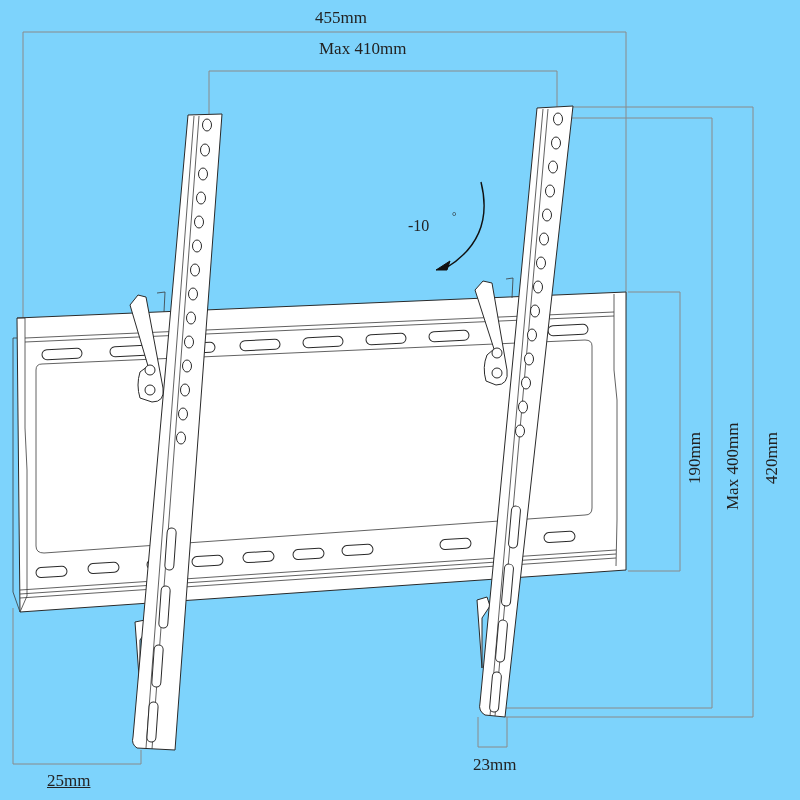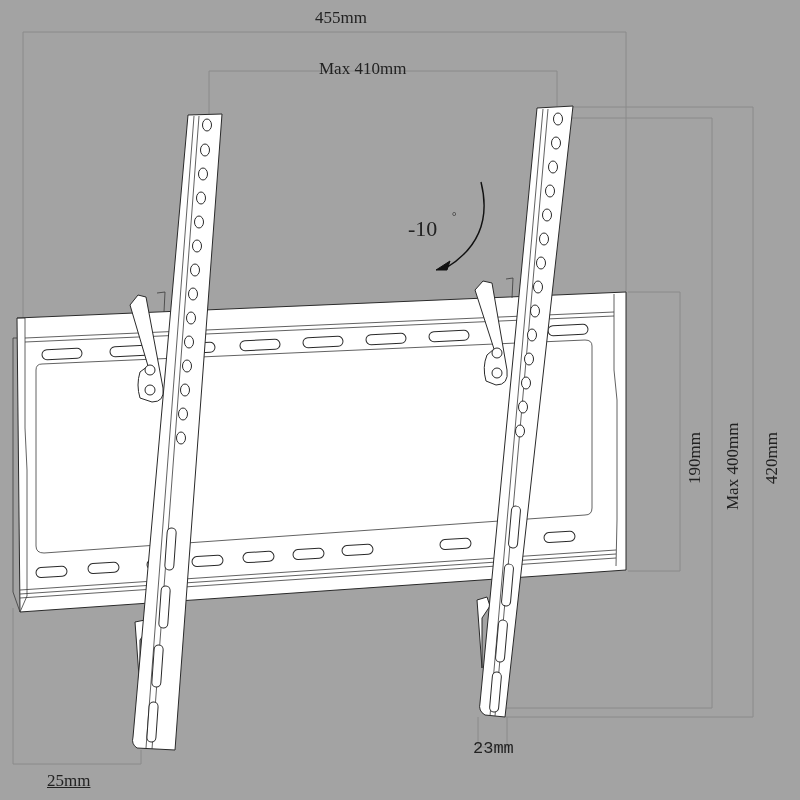--- a/index.html
+++ b/index.html
@@ -1,16 +1,16 @@
 <!DOCTYPE html>
 <html><head>
   <meta charset="utf-8">
   <style>
     html, body { margin: 0; padding: 0; background: #ffffff; }
-    #canvas { position: relative; width: 800px; height: 800px; background: #a3a3a3; overflow: hidden; text-align: right; }
+    #canvas { position: relative; width: 800px; height: 800px; background: #7dd3fc; overflow: hidden; text-align: right; }
     svg { position: absolute; left: 0; top: 0; }
     .dim { stroke: #8a8a8a; stroke-width: 1; fill: none; }
     .part { stroke: #2a2a2a; stroke-width: 1; fill: #ffffff; stroke-linejoin: round; }
     .part-thin { stroke: #3a3a3a; stroke-width: 0.8; fill: none; }
     .hole { stroke: #2a2a2a; stroke-width: 1; fill: #ffffff; }
     .label { position: absolute; font-family: "Liberation Serif", "DejaVu Serif", serif; font-size: 17px; color: #222222; white-space: nowrap; line-height: 1; }
     .vlabel { transform-origin: left top; transform: rotate(-90deg); }
     .deg { position: absolute; font-family: "Liberation Serif", "DejaVu Serif", serif; font-size: 11px; color: #222; }
   </style>
 </head>
@@ -150,24 +150,24 @@
       <rect class="hole" x="491" y="672" width="9" height="40" rx="4.5" transform="rotate(5 495 692)"></rect>
     </g>
 
     <g>
       <path d="M481,182 Q495,238 446,268" stroke="#111" stroke-width="1.4" fill="none"></path>
       <path d="M436,270 L450,261 L447,270 Z" fill="#111" stroke="#111" stroke-width="1"></path>
     </g>
   </svg>
 
   <div class="label" style="left:315px; top:9px;">455mm</div>
-  <div class="label" style="left:319px; top:60px;">Max 410mm</div>
+  <div class="label" style="left:319px; top:40px;">Max 410mm</div>
 
   <div class="label vlabel" style="left:686px; top:484px;">190mm</div>
   <div class="label vlabel" style="left:724px; top:510px;">Max 400mm</div>
   <div class="label vlabel" style="left:763px; top:484px;">420mm</div>
 
   <div class="label" style="left:47px;  top:772px;text-decoration:underline;">25mm</div>
-  <div class="label" style="left:473px; top:740px;font-family:Liberation Mono, monospace;">23mm</div>
+  <div class="label" style="left:473px; top:756px;">23mm</div>
 
-  <div class="label" style="left:408px; top:218px; font-size:22px;">-10</div>
+  <div class="label" style="left:408px; top:218px; font-size:16px;">-10</div>
   <div class="deg" style="left:452px; top:210px;">°</div>
 </div>
 
 </body></html>

